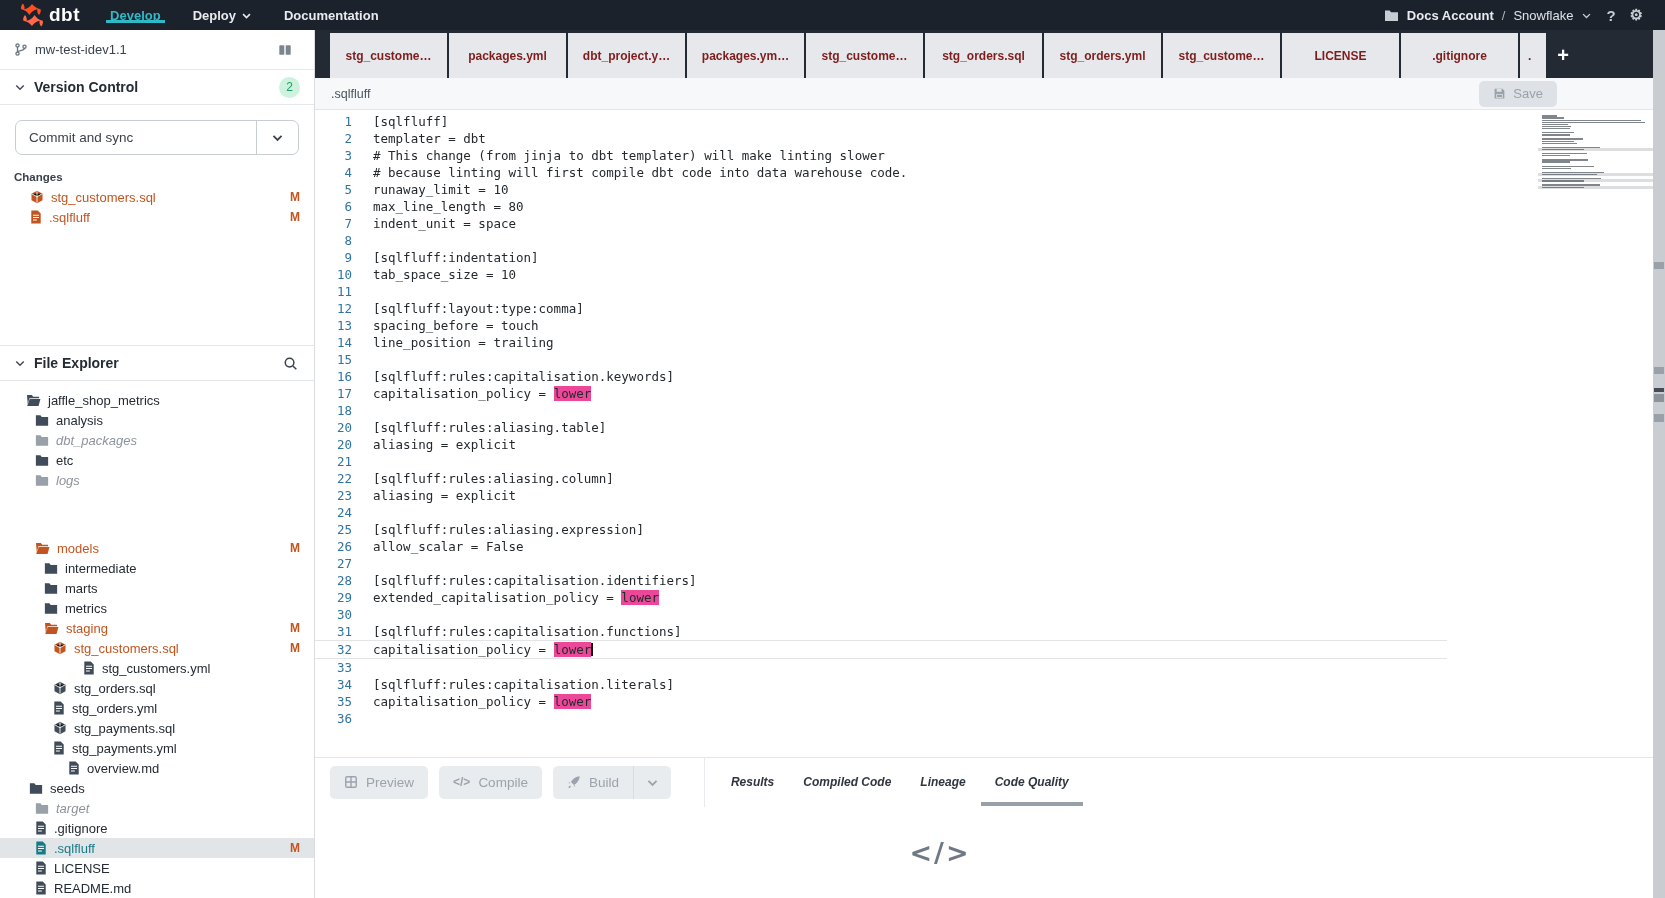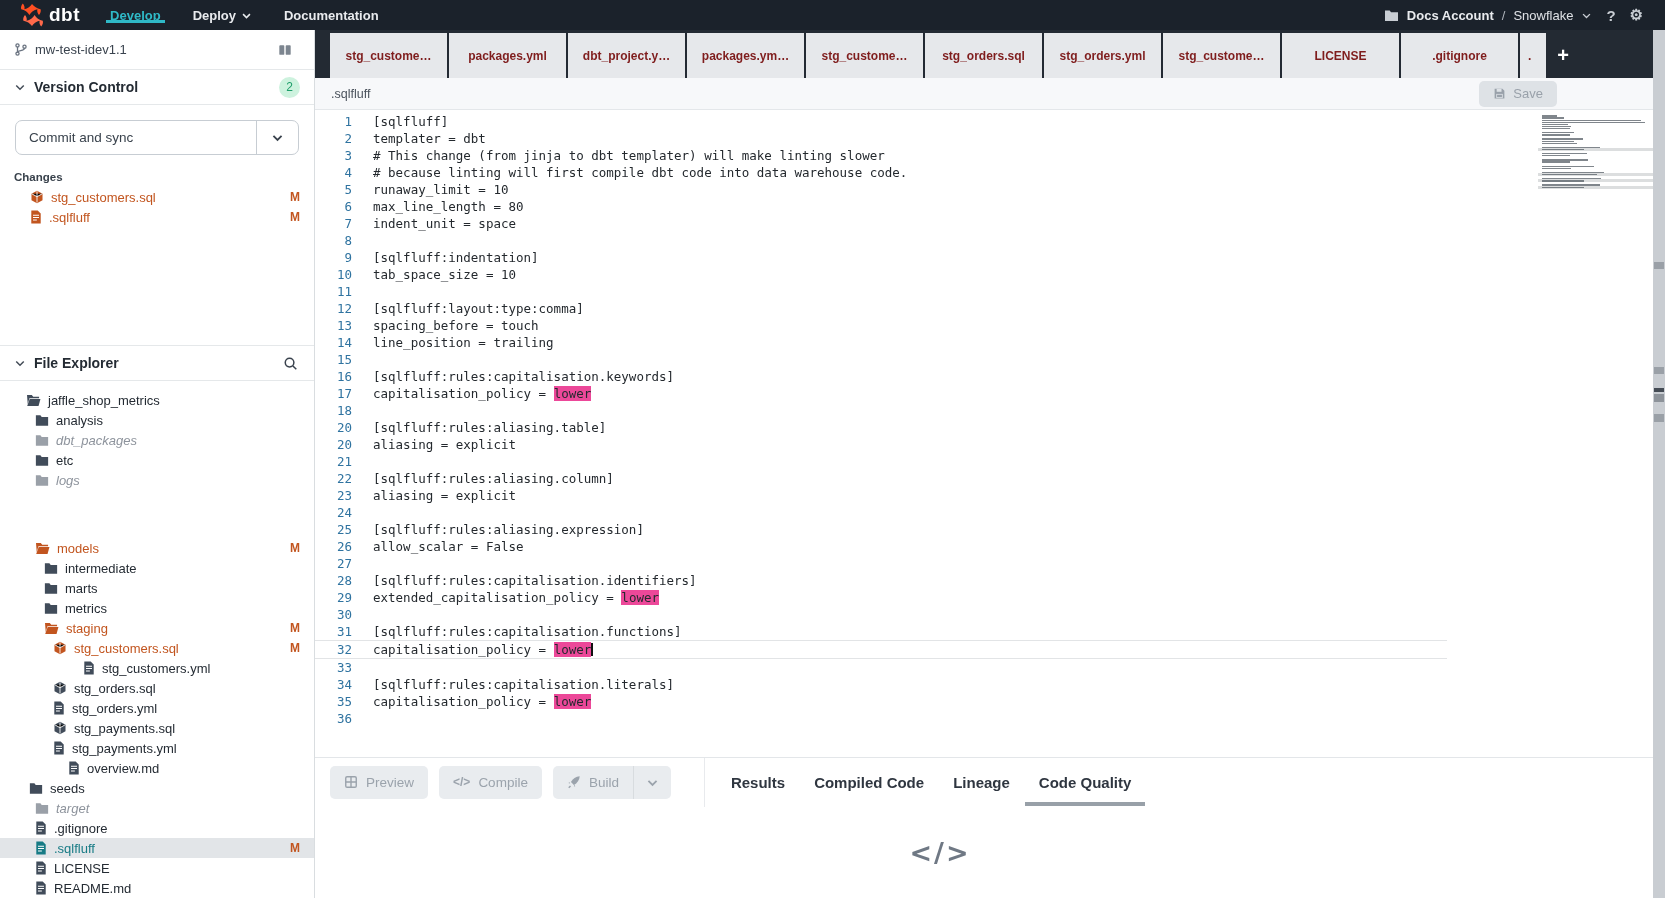--- a/index.html
+++ b/index.html
@@ -81,21 +81,21 @@
 
   
   .actionbar { height:49px; background:#fff; border-top:1px solid #e3e6e9; display:flex; align-items:center; padding-left:15px; position:relative; }
   .ab-btn { height:33px; background:#e9ecef; border:none; border-radius:5px; display:flex; align-items:center; gap:8px; padding:0 14px; font-size:13.5px; color:#9ba3ac; font-family:inherit; margin-right:11px; cursor:pointer; }
   .ab-btn .icn { color:#9ba3ac; }
   .ab-split { display:flex; margin-right:11px; background:#e9ecef; border-radius:5px; }
   .ab-split .ab-btn { margin:0; background:transparent; }
   .ab-split .caret-part { width:38px; height:33px; border-left:1px solid #d8dcdf; display:flex; align-items:center; justify-content:center; color:#9ba3ac; cursor:pointer; }
   .ab-divider { width:1px; height:49px; background:#e8eaed; margin-left:22px; }
   .btabs { display:flex; align-items:center; gap:29px; padding-left:26px; height:100%; }
-  .btab { font-size:15px; font-weight:bold; color:#2f3640; height:100%; display:flex; align-items:center; position:relative; cursor:pointer; }
+  .btab { font-size:12px; font-weight:bold; color:#2f3640; height:100%; display:flex; align-items:center; position:relative; cursor:pointer;font-style:italic; }
   .btab.active::after { content:""; position:absolute; left:-14px; right:-14px; bottom:0; height:4px; background:#98a0a8; }
 
   .resultpanel { height:92px; background:#fff; display:flex; align-items:center; justify-content:center; }
   .code-glyph { font-size:27px; font-weight:bold; color:#6f7884; letter-spacing:2px; margin-right:100px; font-family:"DejaVu Sans",sans-serif; }
 
   
   .pagebar { position:fixed; top:30px; right:0; width:12px; bottom:0; background:#c9cdd2; z-index:10; }
   .pagebar .mark { position:absolute; left:1px; right:1px; }
 
   .icn { display:inline-flex; align-items:center; justify-content:center; }

